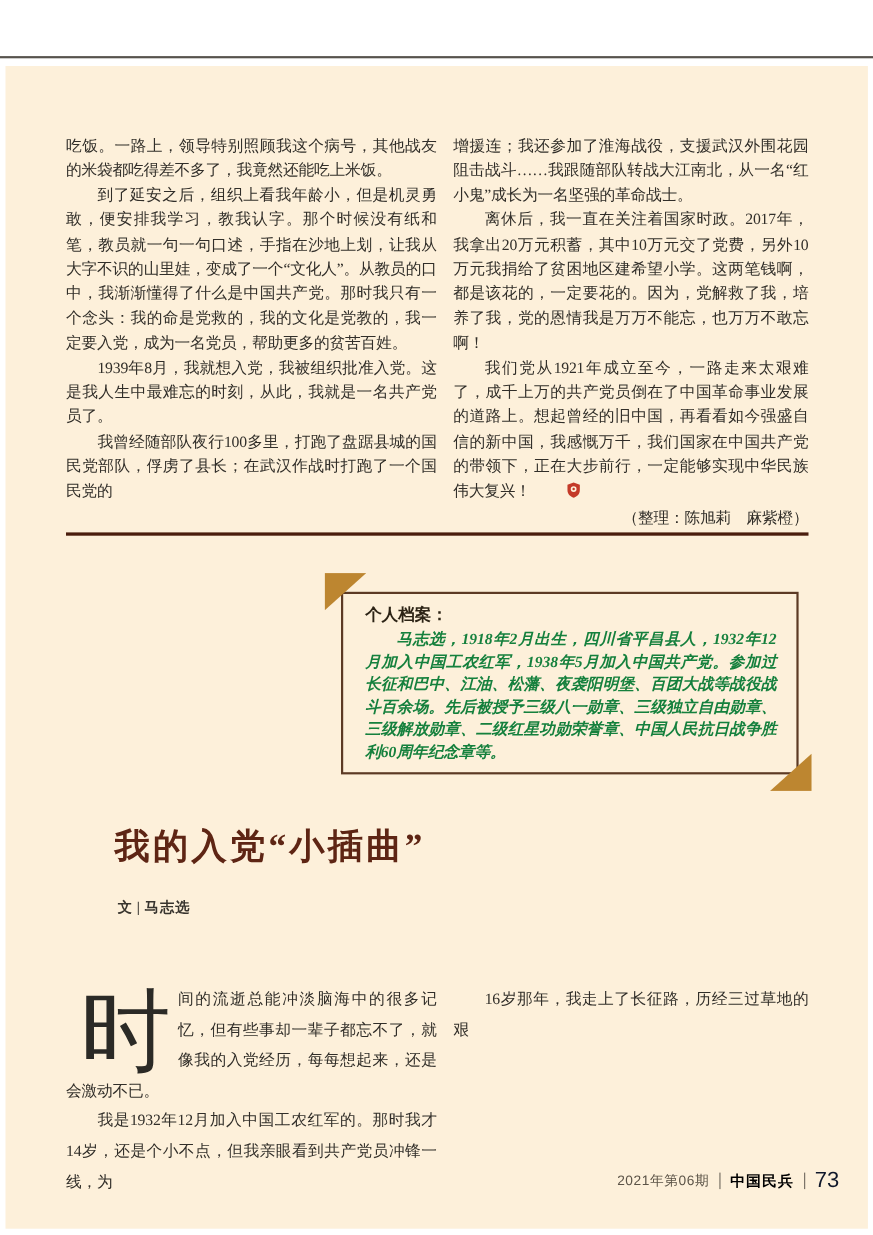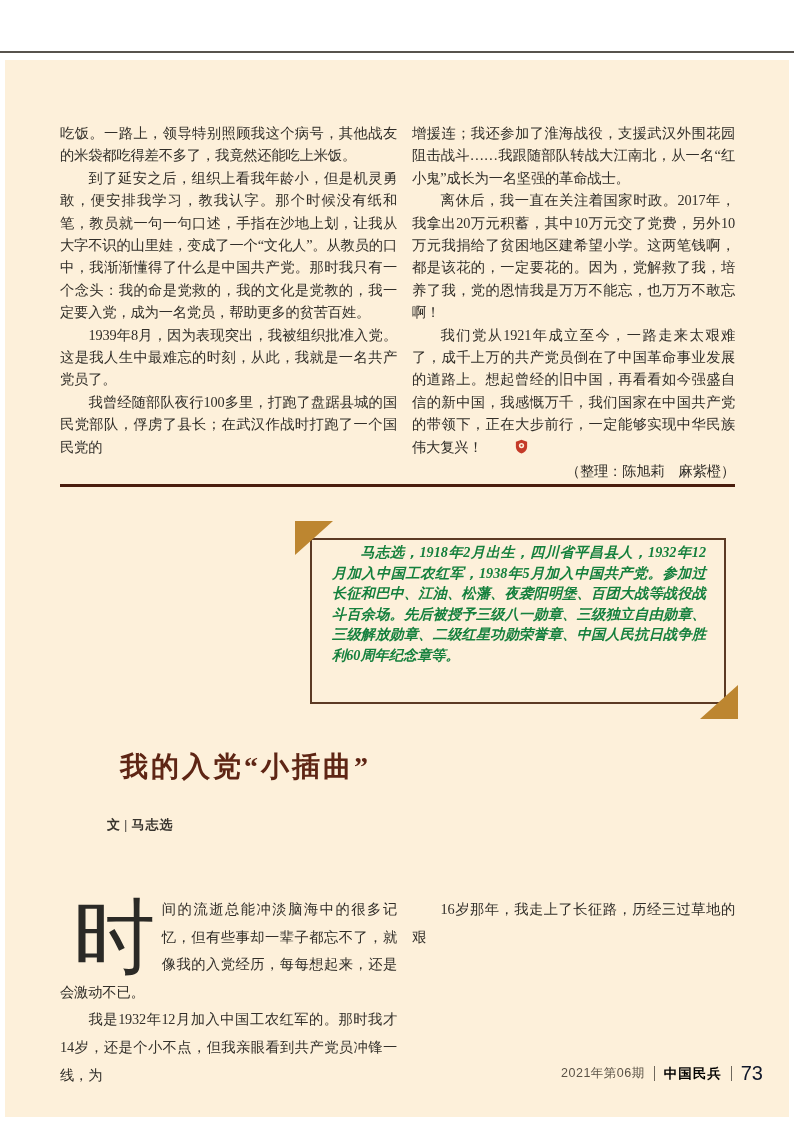--- a/index.html
+++ b/index.html
@@ -46,22 +46,22 @@
     margin:2px 18px 0 20px;text-indent:2em;text-align:justify;
     font-size:14.2px;line-height:20.5px;font-weight:600;font-style:italic;
     color:#15803d;
   }
   .tri{position:absolute;width:38px;height:34px;}
   .tri-tl{left:-17px;top:-19px;background:#bd8630;clip-path:polygon(0 0,100% 0,0 100%);}
   .tri-br{right:-14px;bottom:-17px;background:#bd8630;clip-path:polygon(100% 100%,0 100%,100% 0);}
 
   
   .headline{
-    position:absolute;left:120px;top:748px;
-    font-size:28px;font-weight:bold;letter-spacing:3px;color:#5e2514;
+    position:absolute;left:104px;top:748px;
+    font-size:32px;font-weight:bold;letter-spacing:3px;color:#5e2514;
   }
   .byline{
     position:absolute;left:107px;top:816px;
     font-family:"Liberation Sans","DejaVu Sans",sans-serif;
     font-weight:bold;font-size:13px;color:#38342e;letter-spacing:1px;
   }
   .byline .bar{margin:0 3px;font-weight:normal;color:#55504a;}
 
   
   .bcol{position:absolute;top:896px;}
@@ -91,21 +91,21 @@
 <body>
 
 <div id="canvas">
 
   <div class="top-rule"></div>
   <div class="page-bg"></div>
 
   <div class="col col-left">
     <p>吃饭。一路上，领导特别照顾我这个病号，其他战友的米袋都吃得差不多了，我竟然还能吃上米饭。</p>
     <p class="indent">到了延安之后，组织上看我年龄小，但是机灵勇敢，便安排我学习，教我认字。那个时候没有纸和笔，教员就一句一句口述，手指在沙地上划，让我从大字不识的山里娃，变成了一个“文化人”。从教员的口中，我渐渐懂得了什么是中国共产党。那时我只有一个念头：我的命是党救的，我的文化是党教的，我一定要入党，成为一名党员，帮助更多的贫苦百姓。</p>
-    <p class="indent">1939年8月，因为表现突出，我被组织批准入党。这是我人生中最难忘的时刻，从此，我就是一名共产党员了。</p>
+    <p class="indent">1939年8月，我就想入党，我被组织批准入党。这是我人生中最难忘的时刻，从此，我就是一名共产党员了。</p>
     <p class="indent">我曾经随部队夜行100多里，打跑了盘踞县城的国民党部队，俘虏了县长；在武汉作战时打跑了一个国民党的</p>
   </div>
 
   <div class="col col-right">
     <p>增援连；我还参加了淮海战役，支援武汉外围花园阻击战斗……我跟随部队转战大江南北，从一名“红小鬼”成长为一名坚强的革命战士。</p>
     <p class="indent">离休后，我一直在关注着国家时政。2017年，我拿出20万元积蓄，其中10万元交了党费，另外10万元我捐给了贫困地区建希望小学。这两笔钱啊，都是该花的，一定要花的。因为，党解救了我，培养了我，党的恩情我是万万不能忘，也万万不敢忘啊！</p>
     <p class="indent">
       <span>我们党从1921年成立至今，一路走来太艰难了，成千上万的共产党员倒在了中国革命事业发展的道路上。想起曾经的旧中国，再看看如今强盛自信的新中国，我感慨万千，我们国家在中国共产党的带领下，正在大步前行，一定能够实现中华民族伟大复兴！</span><span class="endmark"><svg width="13" height="15" viewBox="0 0 20 24">
             <path d="M10 1 L19 4.2 V12 C19 18 15.2 21.4 10 23.2 C4.8 21.4 1 18 1 12 V4.2 Z" fill="#c43a28"></path>
             <circle cx="10" cy="10.5" r="4.2" fill="#fdf0da"></circle>
@@ -113,20 +113,21 @@
           </svg></span>
     </p>
     <p class="credit">（整理：陈旭莉　麻紫橙）</p>
   </div>
 
   <div class="divider"></div>
 
   <div class="profile-box">
     <div class="tri tri-tl"></div>
     <div class="tri tri-br"></div>
+    <p class="profile-title">个人档案：</p>
     <p class="profile-body">马志选，1918年2月出生，四川省平昌县人，1932年12月加入中国工农红军，1938年5月加入中国共产党。参加过长征和巴中、江油、松藩、夜袭阳明堡、百团大战等战役战斗百余场。先后被授予三级八一勋章、三级独立自由勋章、三级解放勋章、二级红星功勋荣誉章、中国人民抗日战争胜利60周年纪念章等。</p>
   </div>
 
   <div class="headline">我的入党“小插曲”</div>
   <div class="byline">
     <span>文</span><span class="bar">|</span><span>马志选</span>
   </div>
 
   <div class="bcol bcol-left">
     <p>

